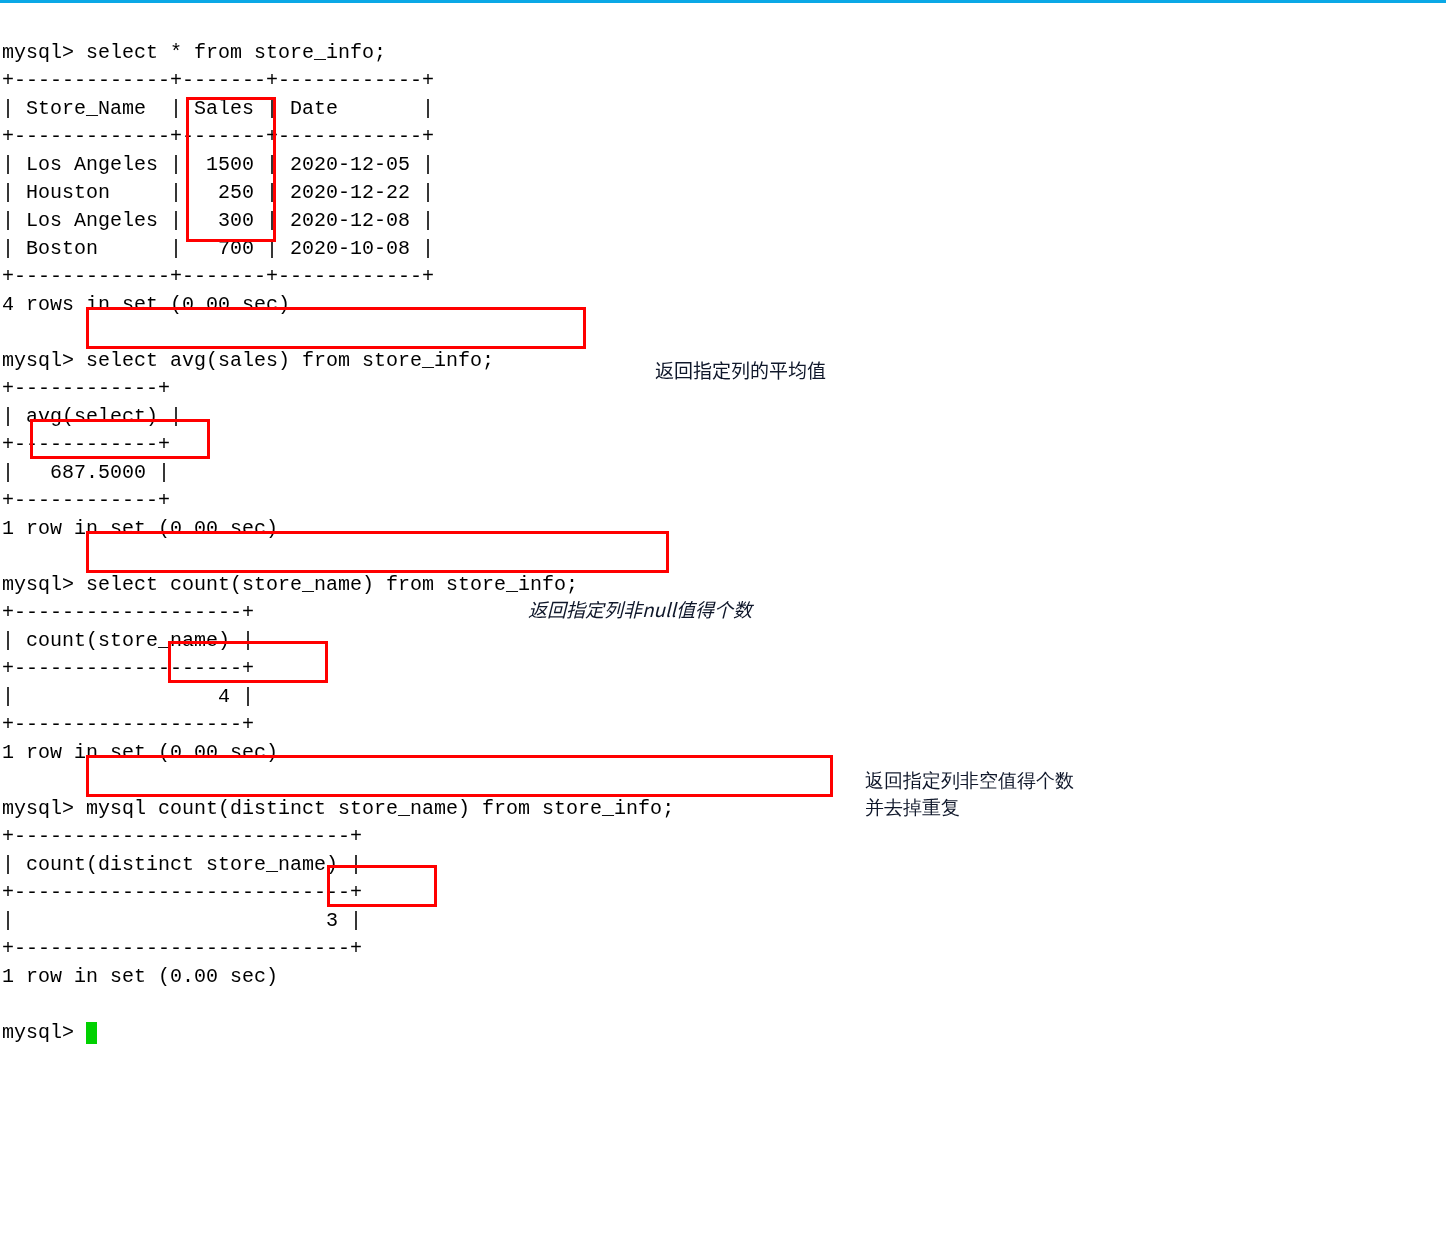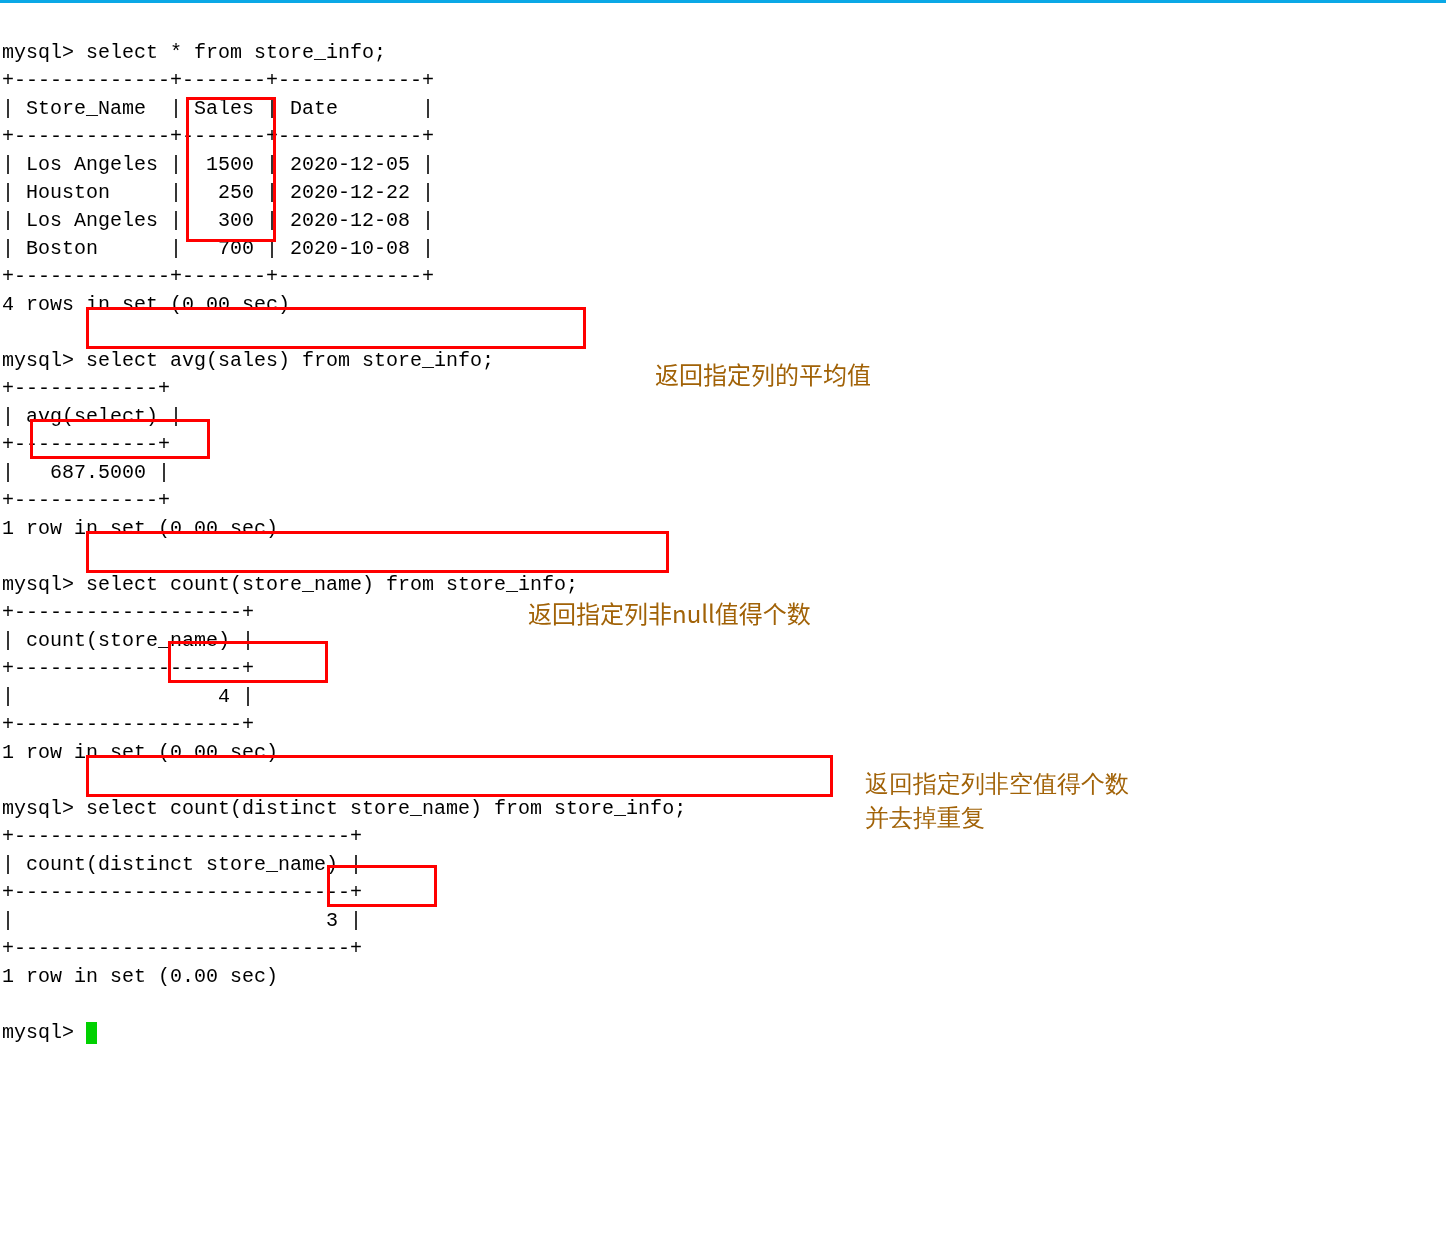--- a/index.html
+++ b/index.html
@@ -29,23 +29,23 @@
     vertical-align: text-bottom;
   }
 
   .hl {
     position: absolute;
     border: 3px solid #ff0000;
     box-sizing: border-box;
   }
   .note {
     position: absolute;
-    color: #a16207;
+    color: #0f172a;
     font-family: "Microsoft YaHei","PingFang SC","Noto Sans CJK SC",sans-serif;
-    font-size: 24px;
+    font-size: 19px;
     line-height: 1.4;
     white-space: normal;
   }
 </style>
 </head>
 <body>
 
 <div class="topbar"></div>
 
 <div class="terminal">
@@ -69,21 +69,21 @@
 <span>1 row in set (0.00 sec)</span>
 
 <span>mysql&gt;</span> <span>select count(store_name) from store_info;</span>
 <span>+-------------------+</span>
 <span>| count(store_name) |</span>
 <span>+-------------------+</span>
 <span>|                 4 |</span>
 <span>+-------------------+</span>
 <span>1 row in set (0.00 sec)</span>
 
-<span>mysql&gt;</span> <span>select count(distinct store_name) from store_info;</span>
+<span>mysql&gt;</span> <span>mysql count(distinct store_name) from store_info;</span>
 <span>+----------------------------+</span>
 <span>| count(distinct store_name) |</span>
 <span>+----------------------------+</span>
 <span>|                          3 |</span>
 <span>+----------------------------+</span>
 <span>1 row in set (0.00 sec)</span>
 
 <span>mysql&gt;</span> <span class="cursor"></span>
 
   
@@ -96,21 +96,21 @@
   <div class="hl" style="left:168px; top:638px; width:160px; height:42px;"></div>
 
   <div class="hl" style="left:86px; top:752px; width:747px; height:42px;"></div>
   <div class="hl" style="left:327px; top:862px; width:110px; height:42px;"></div>
 
   
   <div class="note" style="left:655px; top:354px; width:320px;">
     <div>返回指定列的平均值</div>
   </div>
 
-  <div class="note" style="left:528px; top:593px; width:350px;">
+  <div class="note" style="left:528px; top:593px; width:350px;font-style:italic;">
     <span>返回指定列非null值得个数</span>
   </div>
 
   <div class="note" style="left:865px; top:766px; width:320px;font-family:Liberation Mono, monospace;">
     <div>返回指定列非空值得个数</div>
     <div>并去掉重复</div>
   </div>
 
   
 </div>

